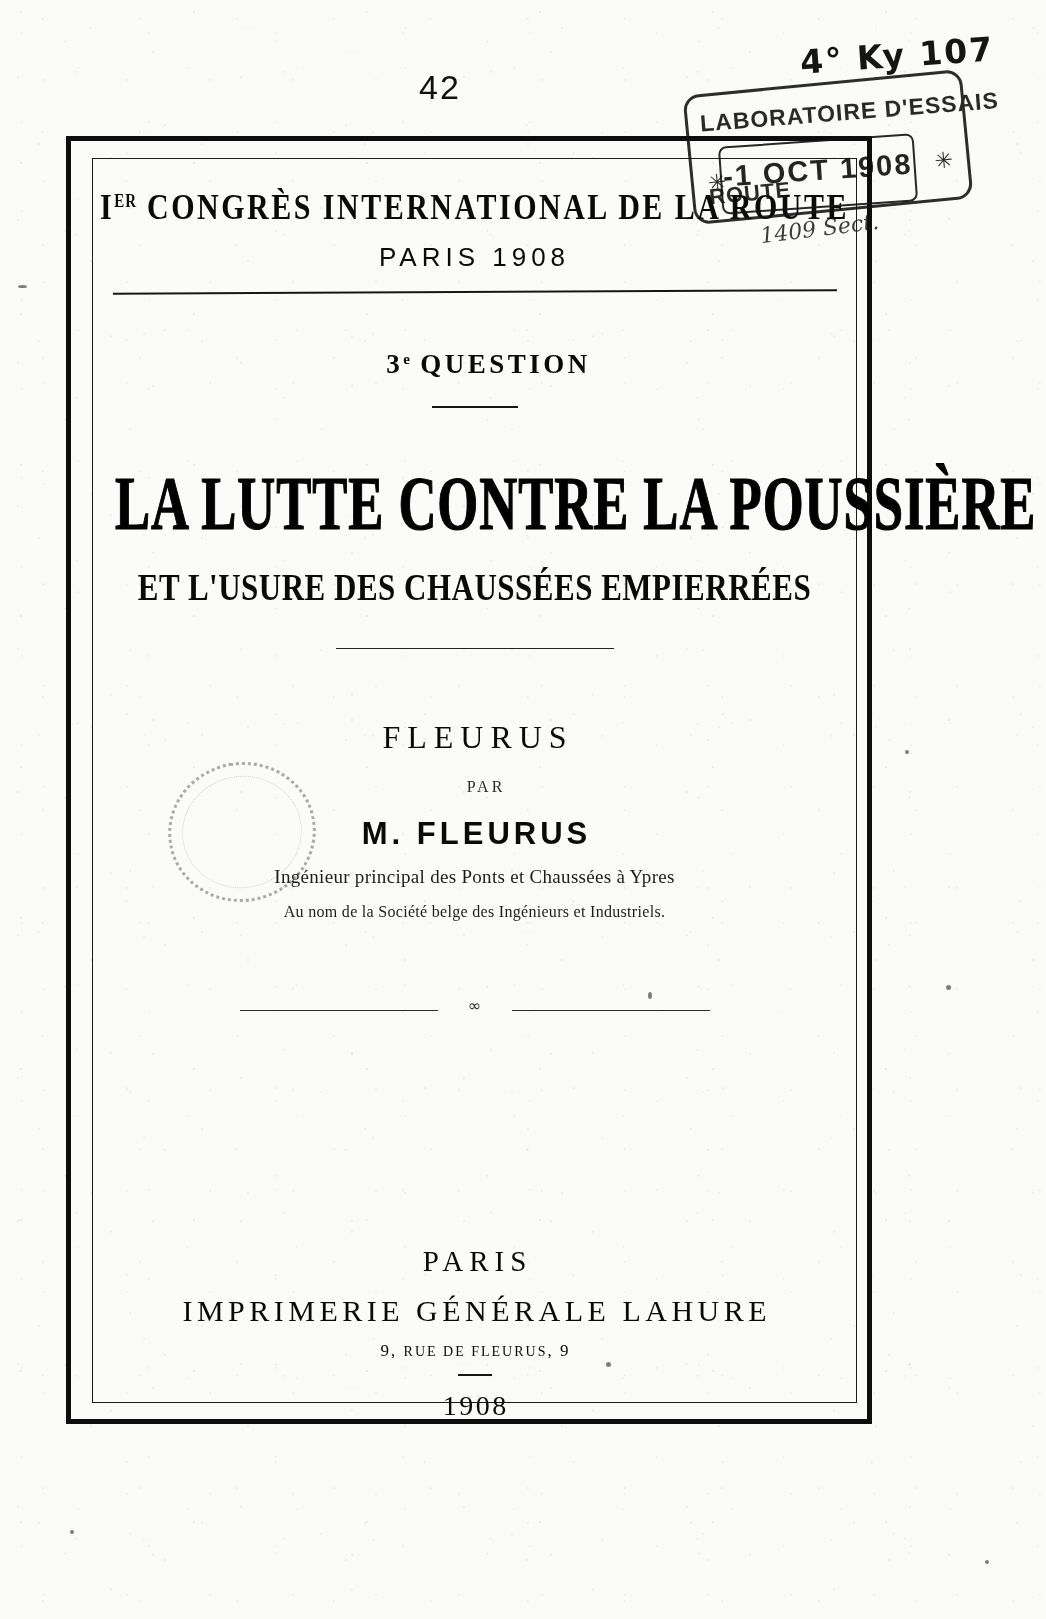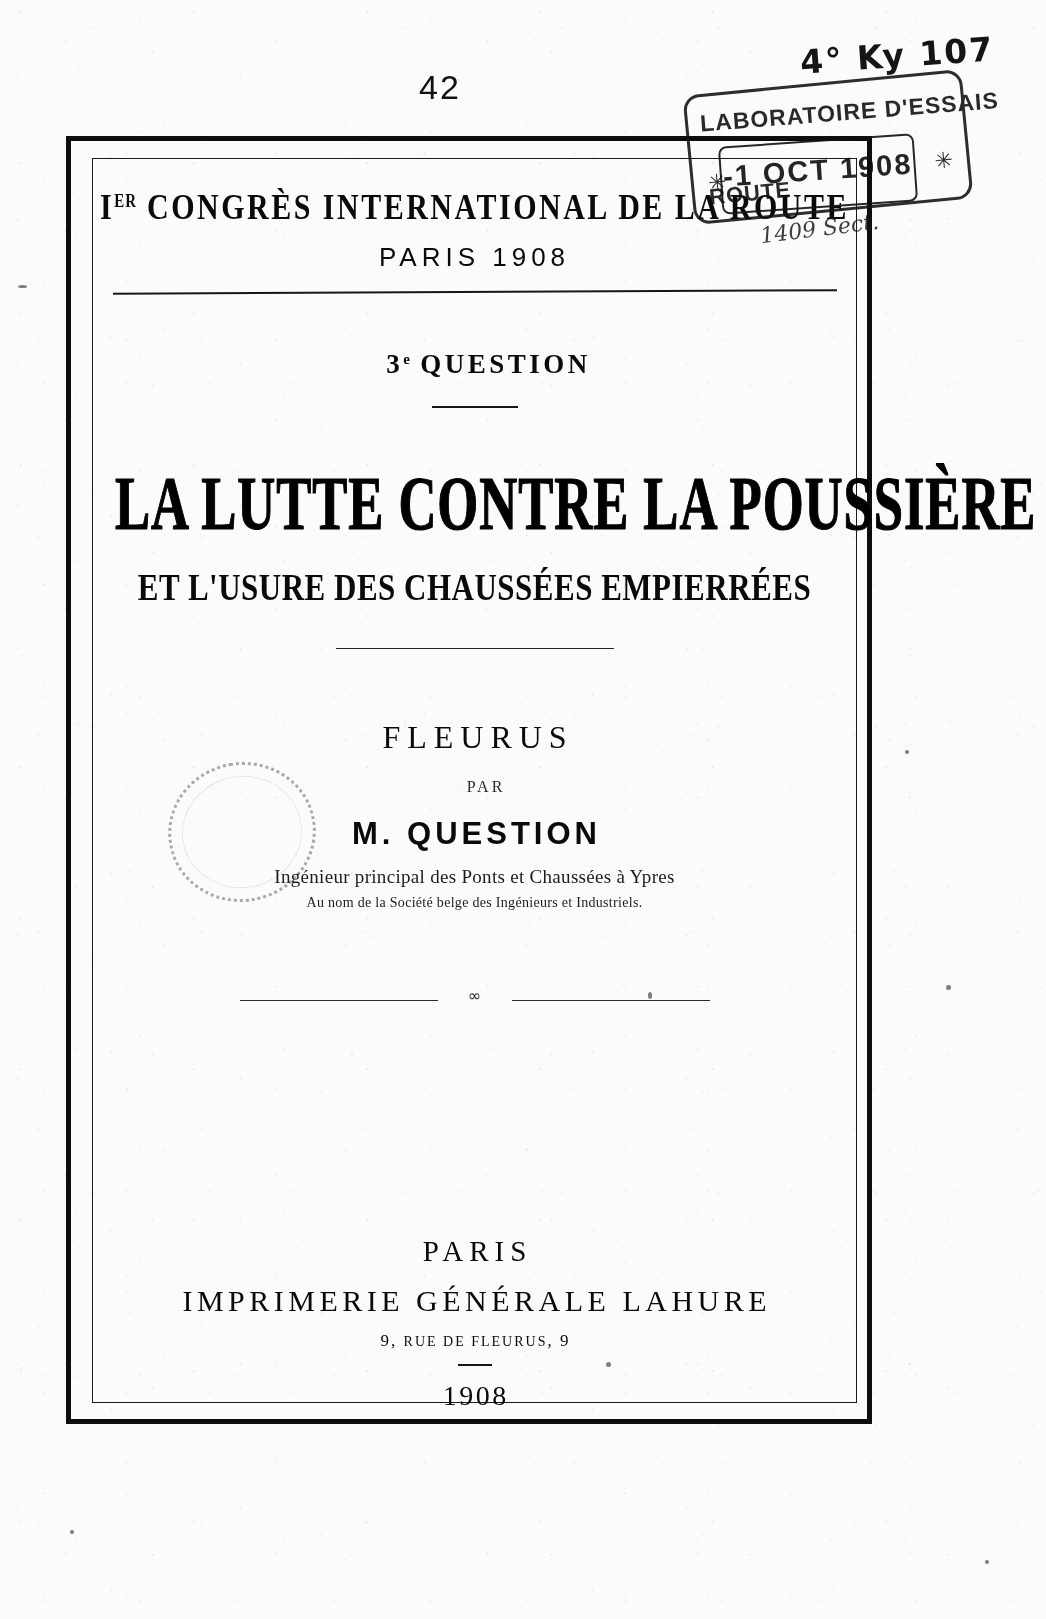--- a/index.html
+++ b/index.html
@@ -223,23 +223,23 @@
     text-indent: 4px;
   }
   .affil1 {
     margin-top: 14px;
     font-family: "Liberation Serif", serif;
     font-size: 19px;
     letter-spacing: .3px;
     color: #1c1c1c;
   }
   .affil2 {
-    margin-top: 7px;
-    font-family: "Liberation Serif", serif;
-    font-size: 14px;
+    margin-top: 15px;
+    font-family: "Liberation Serif", serif;
+    font-size: 16px;
     letter-spacing: .3px;
     color: #1c1c1c;
   }
 
   
   .ornament {
     position: relative;
     margin: 82px auto 0;
     width: 470px;
     height: 14px;
@@ -441,21 +441,21 @@
 
     <div class="rule-short"></div>
 
     <div class="title-main ctr">LA LUTTE CONTRE LA POUSSIÈRE</div>
     <div class="title-sub ctr">ET L'USURE DES CHAUSSÉES EMPIERRÉES</div>
 
     <div class="rule-mid"></div>
 
     <div class="rapport ctr">FLEURUS</div>
     <div class="par ctr">PAR</div>
-    <div class="author ctr">M. QUESTION</div>
+    <div class="author ctr">M. FLEURUS</div>
     <div class="affil1 ctr">Ingénieur principal des Ponts et Chaussées à Ypres</div>
     <div class="affil2 ctr">Au nom de la Société belge des Ingénieurs et Industriels.</div>
 
     <div class="ornament">
       <span class="ln l"></span>
       <span class="gl">∞</span>
       <span class="ln r"></span>
     </div>
 
     <div class="imprint-city ctr">PARIS</div>

